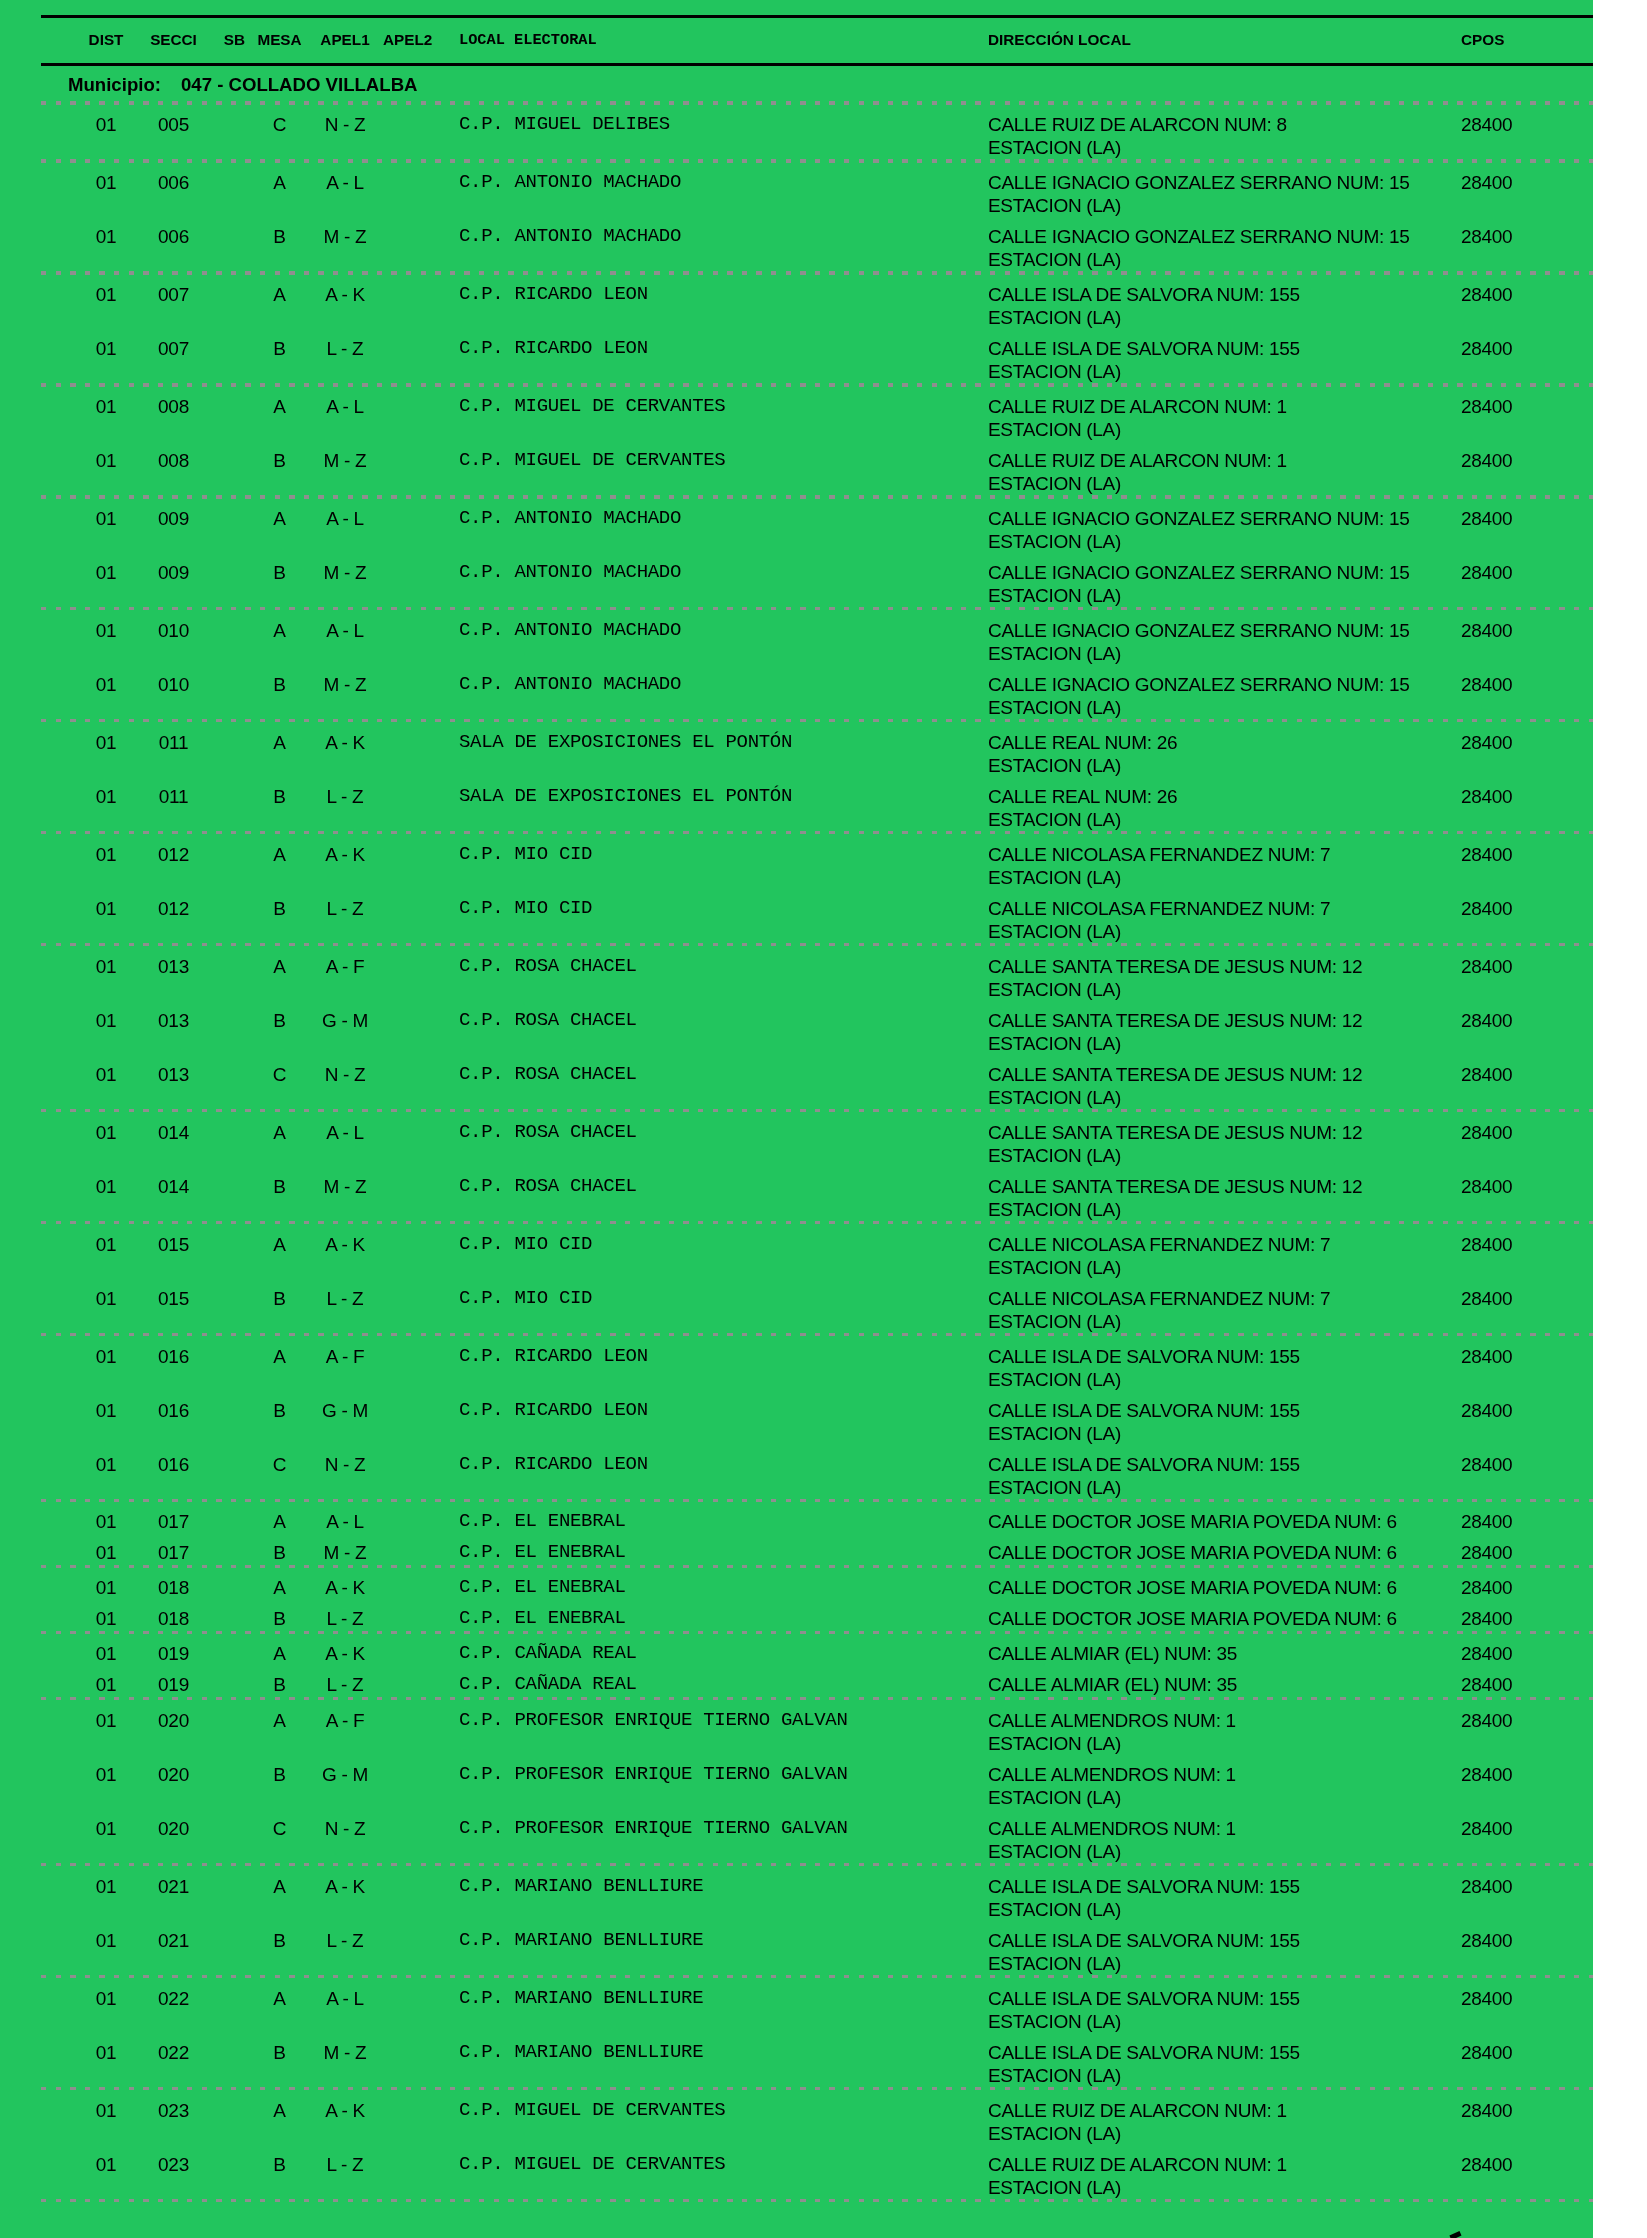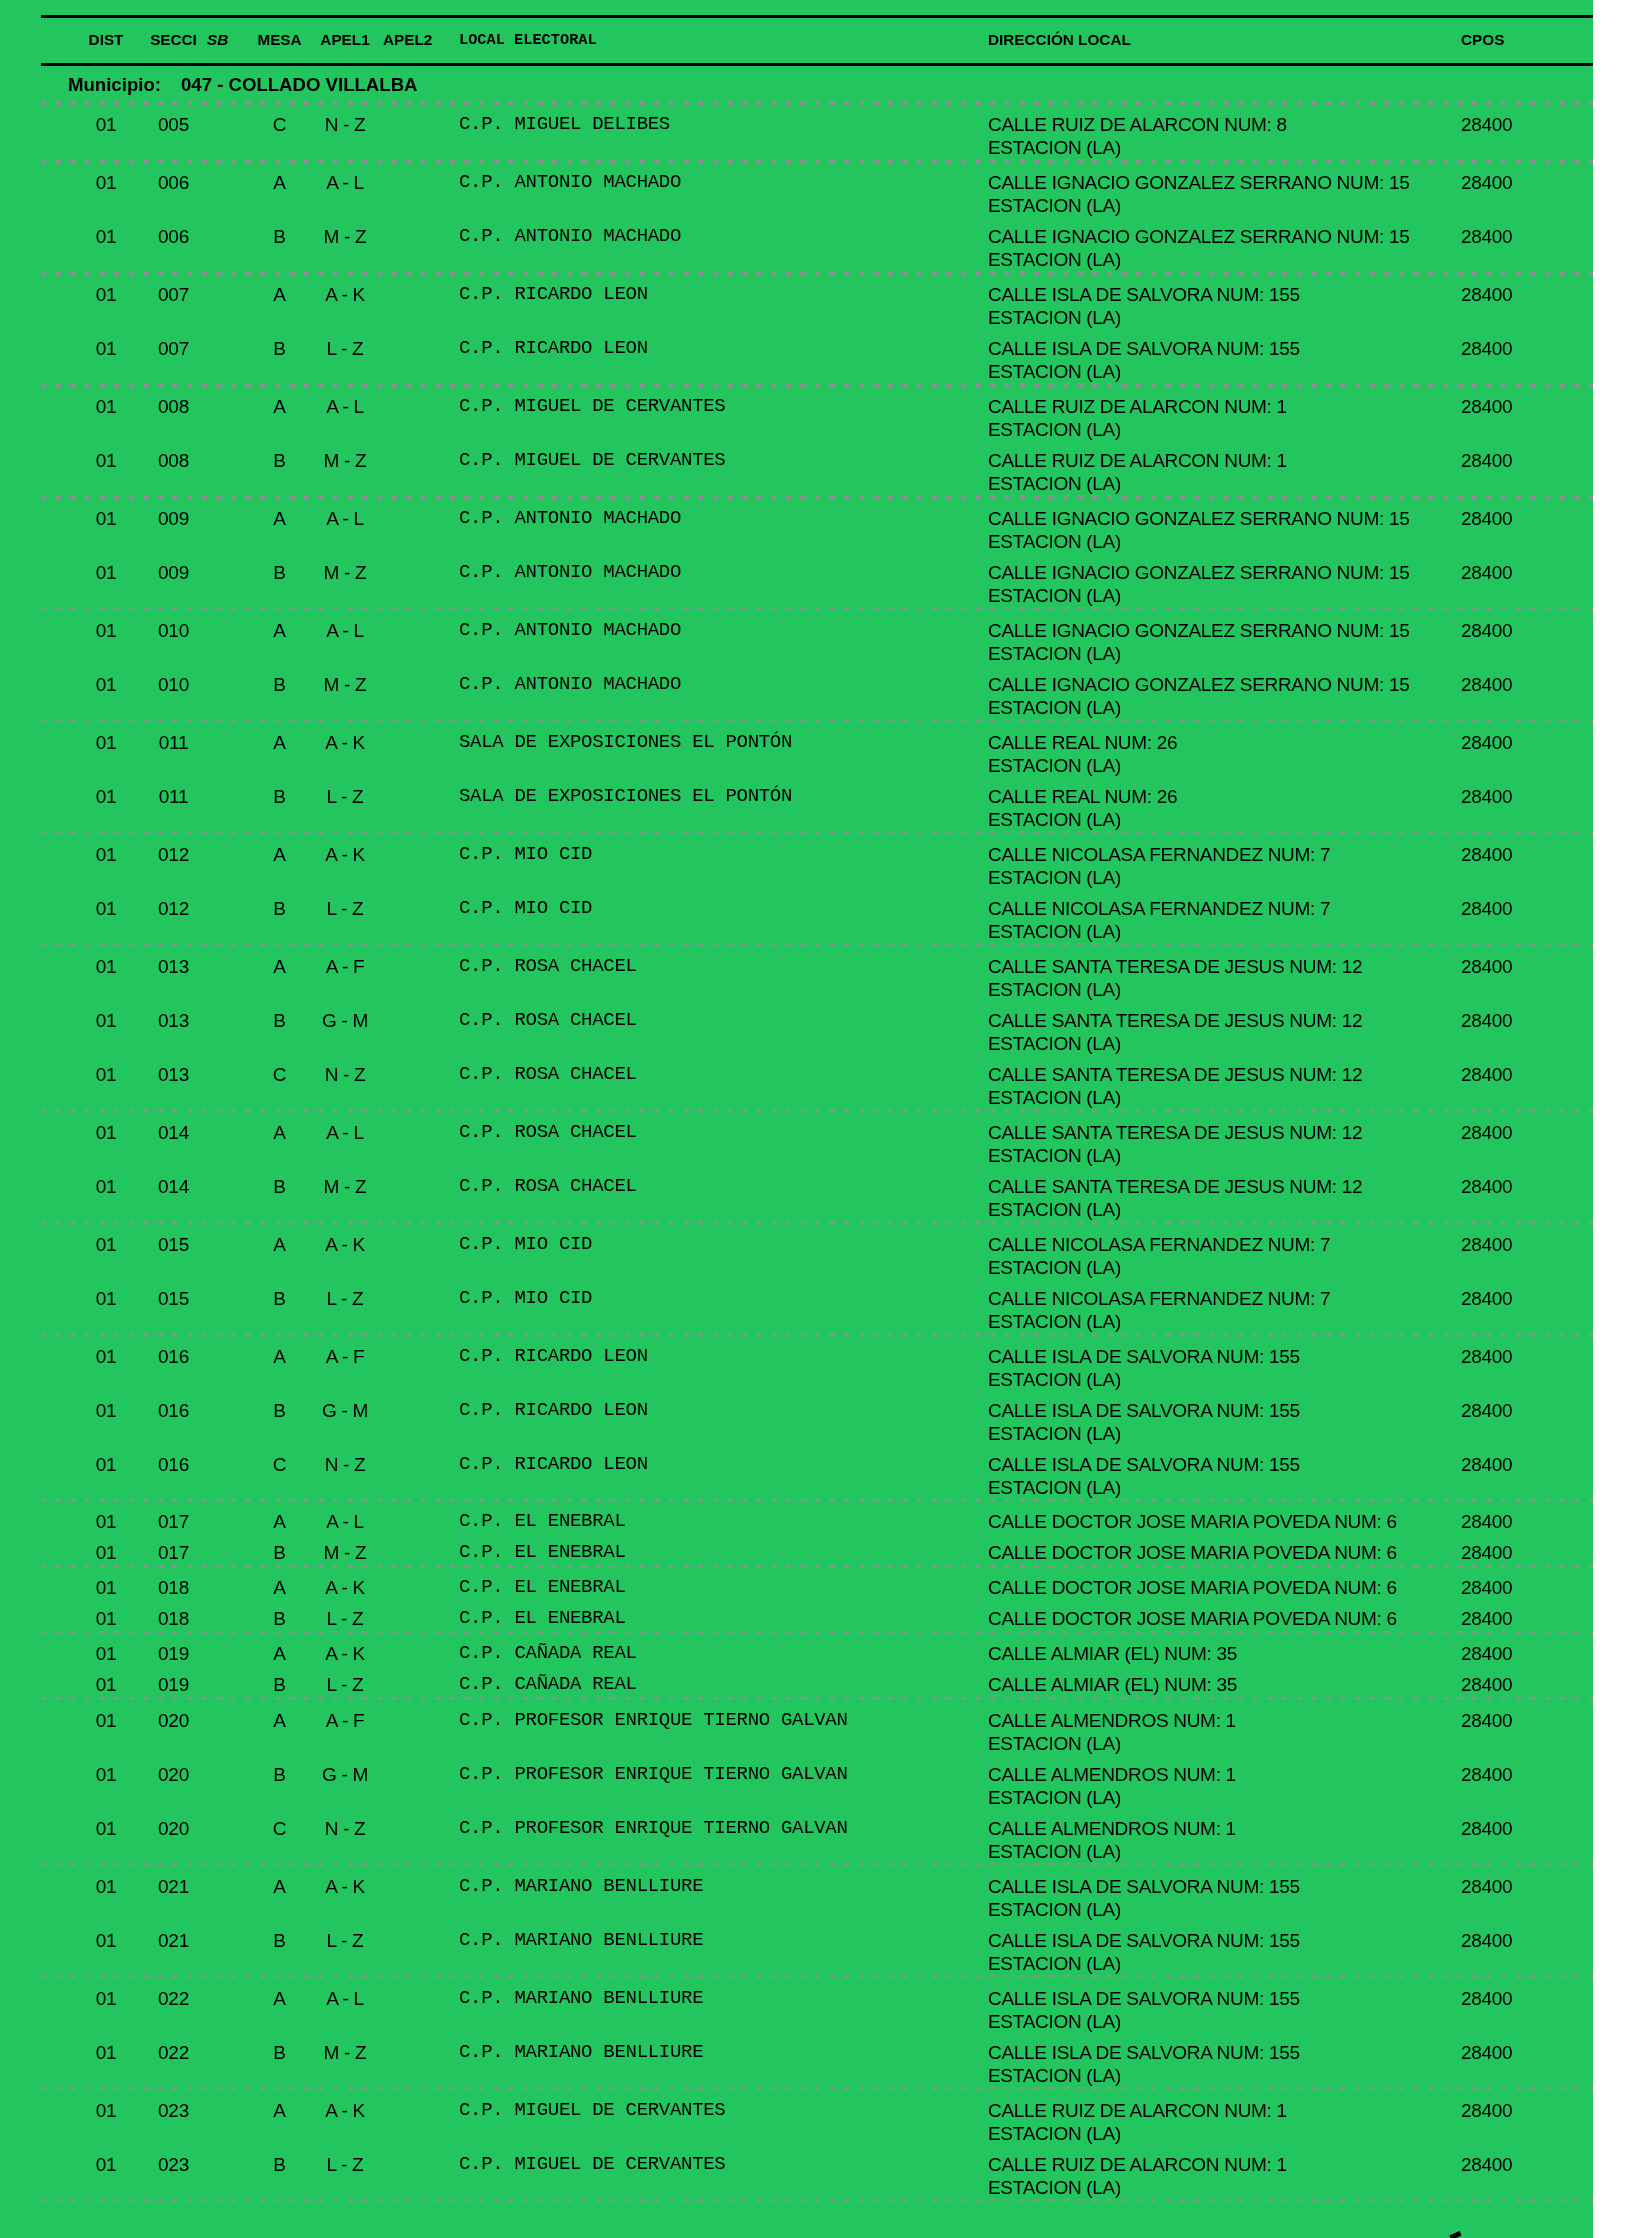--- a/index.html
+++ b/index.html
@@ -62,21 +62,21 @@
     top: var(--pt, 0px);
     font-size: 19px;
     line-height: 23px;
     letter-spacing: -0.3px;
     white-space: nowrap;
   }
   .table-header .c { font-size: 15.3px; letter-spacing: 0; line-height: 18.6px; }
 
   .c.dist  { left: 38px;   width: 54px;  text-align: center; }
   .c.secci { left: 106px;  width: 53px;  text-align: center; }
-  .c.sb    { left: 166px;  width: 38px;  text-align: left; font-style: italic; }
+  .c.sb    { left: 166px;  width: 38px;  text-align: right; }
   .c.mesa  { left: 212px;  width: 53px;  text-align: center; }
   .c.apel1 { left: 272px;  width: 64px;  text-align: center; }
   .c.apel2 { left: 342px;  width: 65px;  text-align: left; }
   .c.local { left: 418px;  width: 524px; text-align: left; font-family: Liberation Mono, monospace; }
   .c.dir   { left: 947px; width: 530px; text-align: left; }
   .c.cpos  { left: 1420px; width: 133px; text-align: left; }
   .c.dir .addr1, .c.dir .addr2 { display: block; }
 
   
   .bottom-mark {

